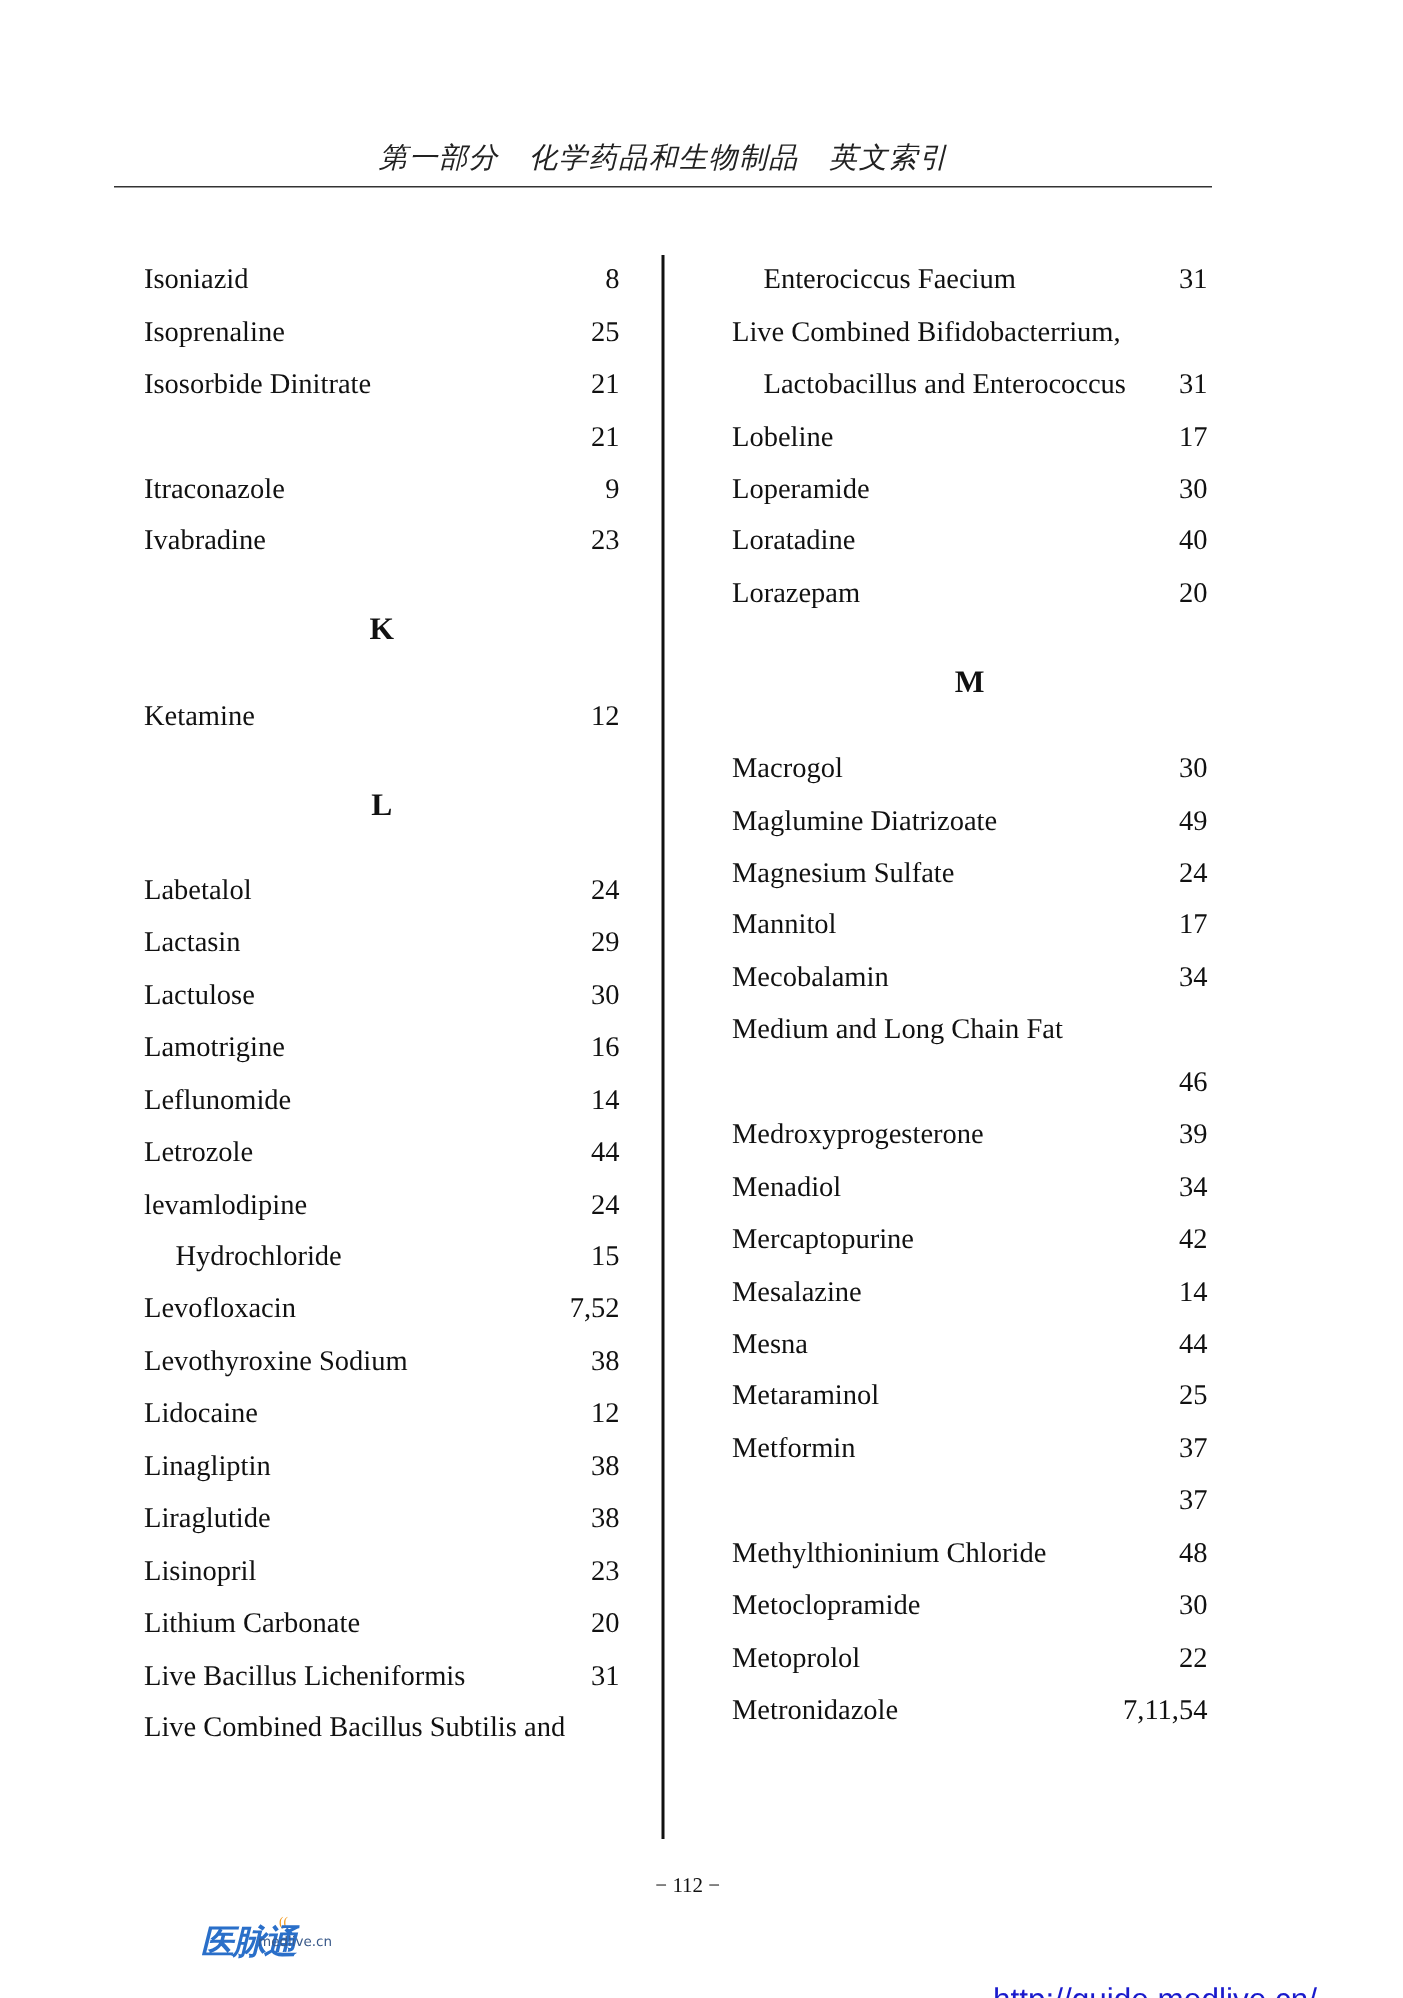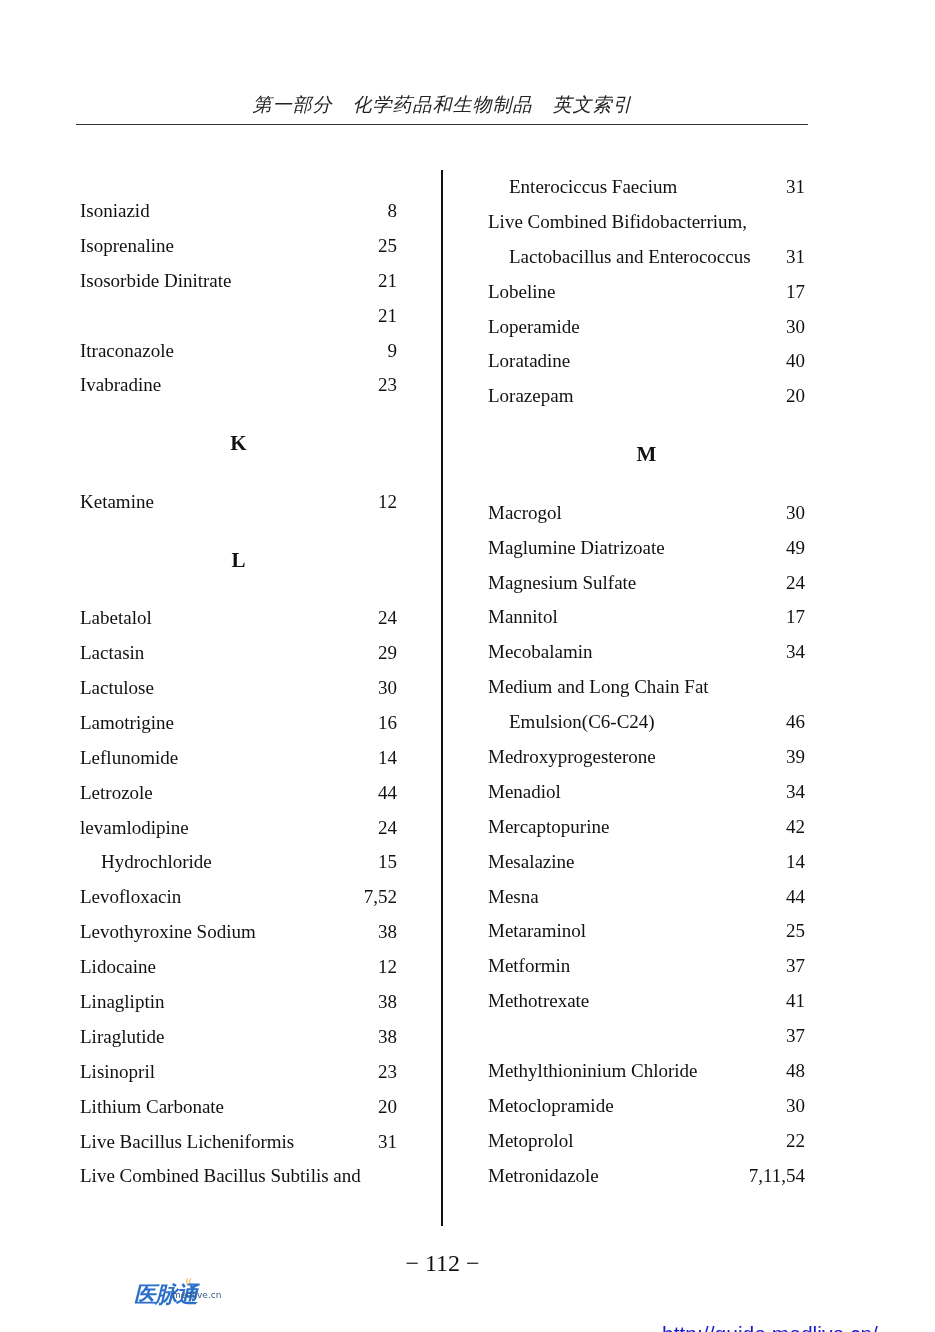--- a/index.html
+++ b/index.html
@@ -3,28 +3,28 @@
 <meta charset="utf-8">
 <style>
   html, body { margin: 0; padding: 0; background: #ffffff; }
   body { width: 935px; height: 1332px; position: relative; overflow: hidden;
          font-family: "Liberation Serif", "DejaVu Serif", serif; color: #111; }
   .header-title { position: absolute; left: 0; width: 885px; top: 92px; text-align: center;
          font-family: "DejaVu Sans", "Liberation Sans", sans-serif; font-size: 19px; letter-spacing: 1px; color: #222; white-space: pre; font-style: italic; }
   .header-rule { position: absolute; left: 76px; width: 732px; top: 124px; height: 0; border-top: 1.3px solid #333; }
   .col-divider { position: absolute; left: 441px; top: 170px; width: 2px; height: 1056px; background: #111; }
   .col { position: absolute; top: 170px; }
-  .col.left { left: 80px; width: 317px; margin-top: 24px; }
+  .col.left { left: 96px; width: 317px; }
   .col.right { left: 488px; width: 317px; }
   .row { position: relative; height: 34.9px; line-height: 34.9px; font-size: 19px; white-space: nowrap; }
   .row .name { position: absolute; left: 0; }
   .row.indent .name { left: 21px; }
   .row .page { position: absolute; right: 0; }
   .letter { text-align: center; font-weight: bold; font-size: 21px; }
-  .page-number { position: absolute; top: 1250px; left: 0; width: 885px; text-align: center; font-size: 24px; }
+  .page-number { position: absolute; top: 1250px; left: 16px; width: 885px; text-align: center; font-size: 14px; }
   .logo { position: absolute; left: 134px; top: 1280px; width: 100px; height: 40px; }
   .logo-cn { position: absolute; left: 0; top: 0; font-family: Liberation Mono, monospace; font-size: 22px; font-style: italic; font-weight: bold; color: #2a6fc9; letter-spacing: -1px; }
   .logo-en { position: absolute; left: 38px; top: 10px; font-family: "DejaVu Sans", sans-serif; font-size: 9px; color: #3a5a8a; }
   .logo-wave { position: absolute; left: 52px; top: -4px; font-size: 9px; color: #f39a1e; }
   .site-url { position: absolute; left: 662px; top: 1297px; font-family: "Liberation Sans", sans-serif; font-size: 21px; color: #1a1acc; margin-top: 25px; }
 </style>
 </head>
 <body>
 
 <div class="header-title">第一部分　化学药品和生物制品　英文索引</div>
@@ -178,21 +178,20 @@
     </div>
     <div class="row">
       <span class="name">Mecobalamin</span>
       <span class="page">34</span>
     </div>
     <div class="row">
       <span class="name">Medium and Long Chain Fat</span>
       <span class="page"></span>
     </div>
     <div class="row indent">
-      <span class="name">Emulsion(C6-C24)</span>
       <span class="page">46</span>
     </div>
     <div class="row">
       <span class="name">Medroxyprogesterone</span>
       <span class="page">39</span>
     </div>
     <div class="row">
       <span class="name">Menadiol</span>
       <span class="page">34</span>
     </div>
@@ -208,24 +207,20 @@
       <span class="name">Mesna</span>
       <span class="page">44</span>
     </div>
     <div class="row">
       <span class="name">Metaraminol</span>
       <span class="page">25</span>
     </div>
     <div class="row">
       <span class="name">Metformin</span>
       <span class="page">37</span>
-    </div>
-    <div class="row">
-      <span class="name">Methotrexate</span>
-      <span class="page">41</span>
     </div>
     <div class="row">
       <span class="page">37</span>
     </div>
     <div class="row">
       <span class="name">Methylthioninium Chloride</span>
       <span class="page">48</span>
     </div>
     <div class="row">
       <span class="name">Metoclopramide</span>

